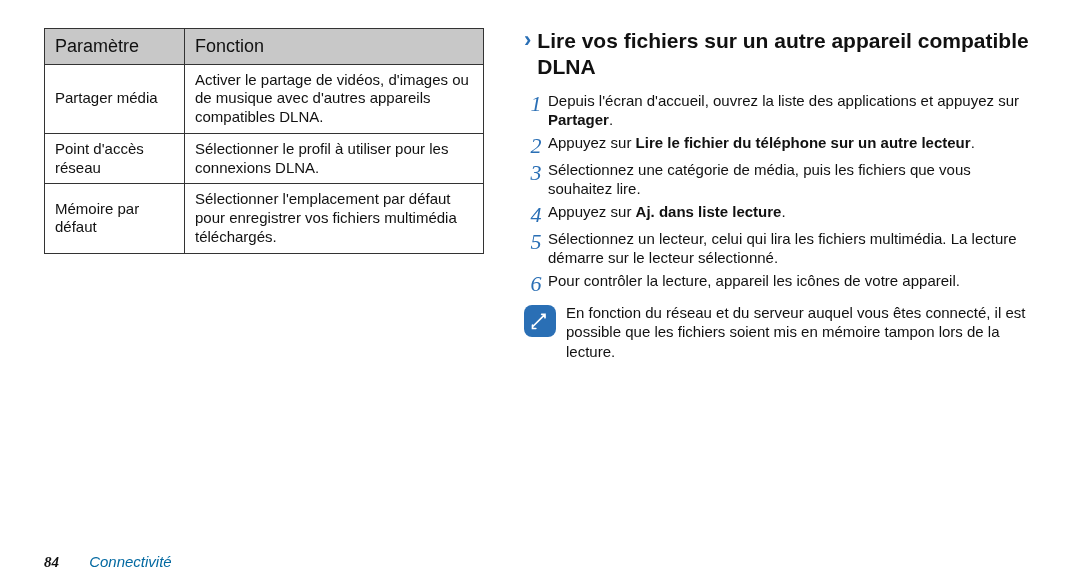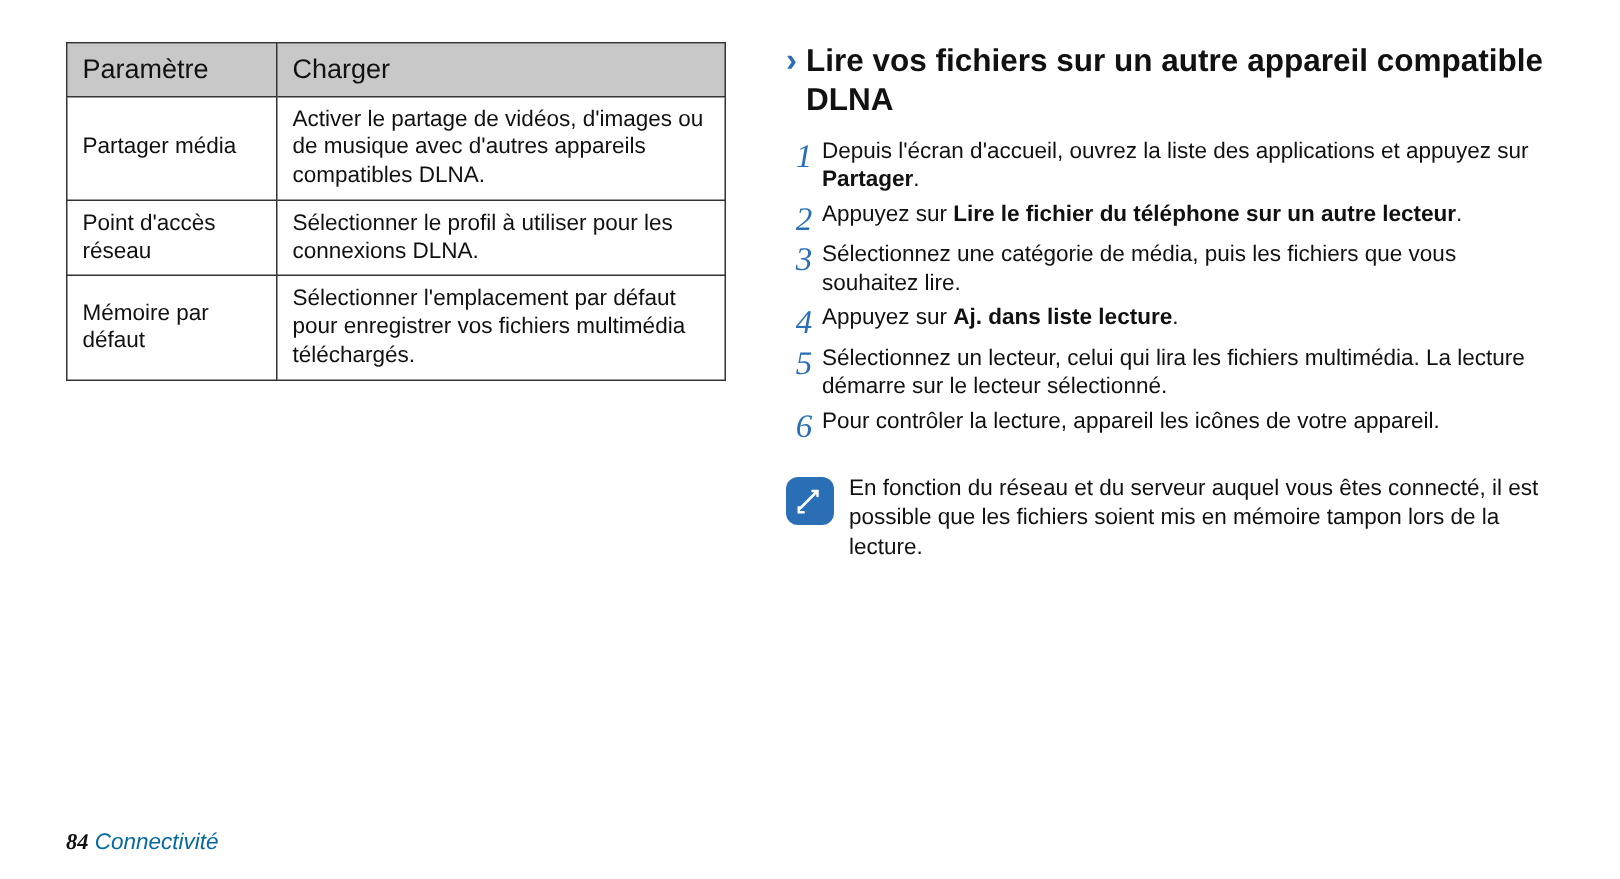--- a/index.html
+++ b/index.html
@@ -79,21 +79,21 @@
     padding-top: 2px;
   }
   .step-text {
     flex: 1;
     font-size: 15px;
     line-height: 1.3;
   }
   .step-text .b { font-weight: bold; }
   .note-row {
     display: flex;
-    margin-top: 21px;
+    margin-top: 8px;
   }
   .note-icon {
     width: 32px;
     height: 32px;
     border-radius: 8px;
     background: #2a6fb5;
     display: flex;
     align-items: center;
     justify-content: center;
     margin-right: 10px;
@@ -109,41 +109,41 @@
   .footer {
     position: absolute;
     left: 44px;
     bottom: 14px;
     font-size: 15px;
   }
   .footer .pagenum {
     font-style: italic;
     font-weight: bold;
     font-family: Georgia, 'Times New Roman', serif;
-    margin-right: 0;
+    margin-right: 26px;
   }
   .footer .section {
     font-style: italic;
     color: #0369a1;
   }
 </style>
 </head>
 <body>
 
 <div class="page">
   <div class="left-col">
     <table class="param-table">
       <colgroup>
           <col class="c1">
           <col>
         </colgroup>
       <thead>
         <tr>
           <th>Paramètre</th>
-          <th>Charger</th>
+          <th>Fonction</th>
         </tr>
       </thead>
       <tbody>
         <tr>
           <td>Partager média</td>
           <td>Activer le partage de vidéos, d'images ou de musique avec d'autres appareils compatibles DLNA.</td>
         </tr>
         <tr>
           <td>Point d'accès réseau</td>
           <td>Sélectionner le profil à utiliser pour les connexions DLNA.</td>

